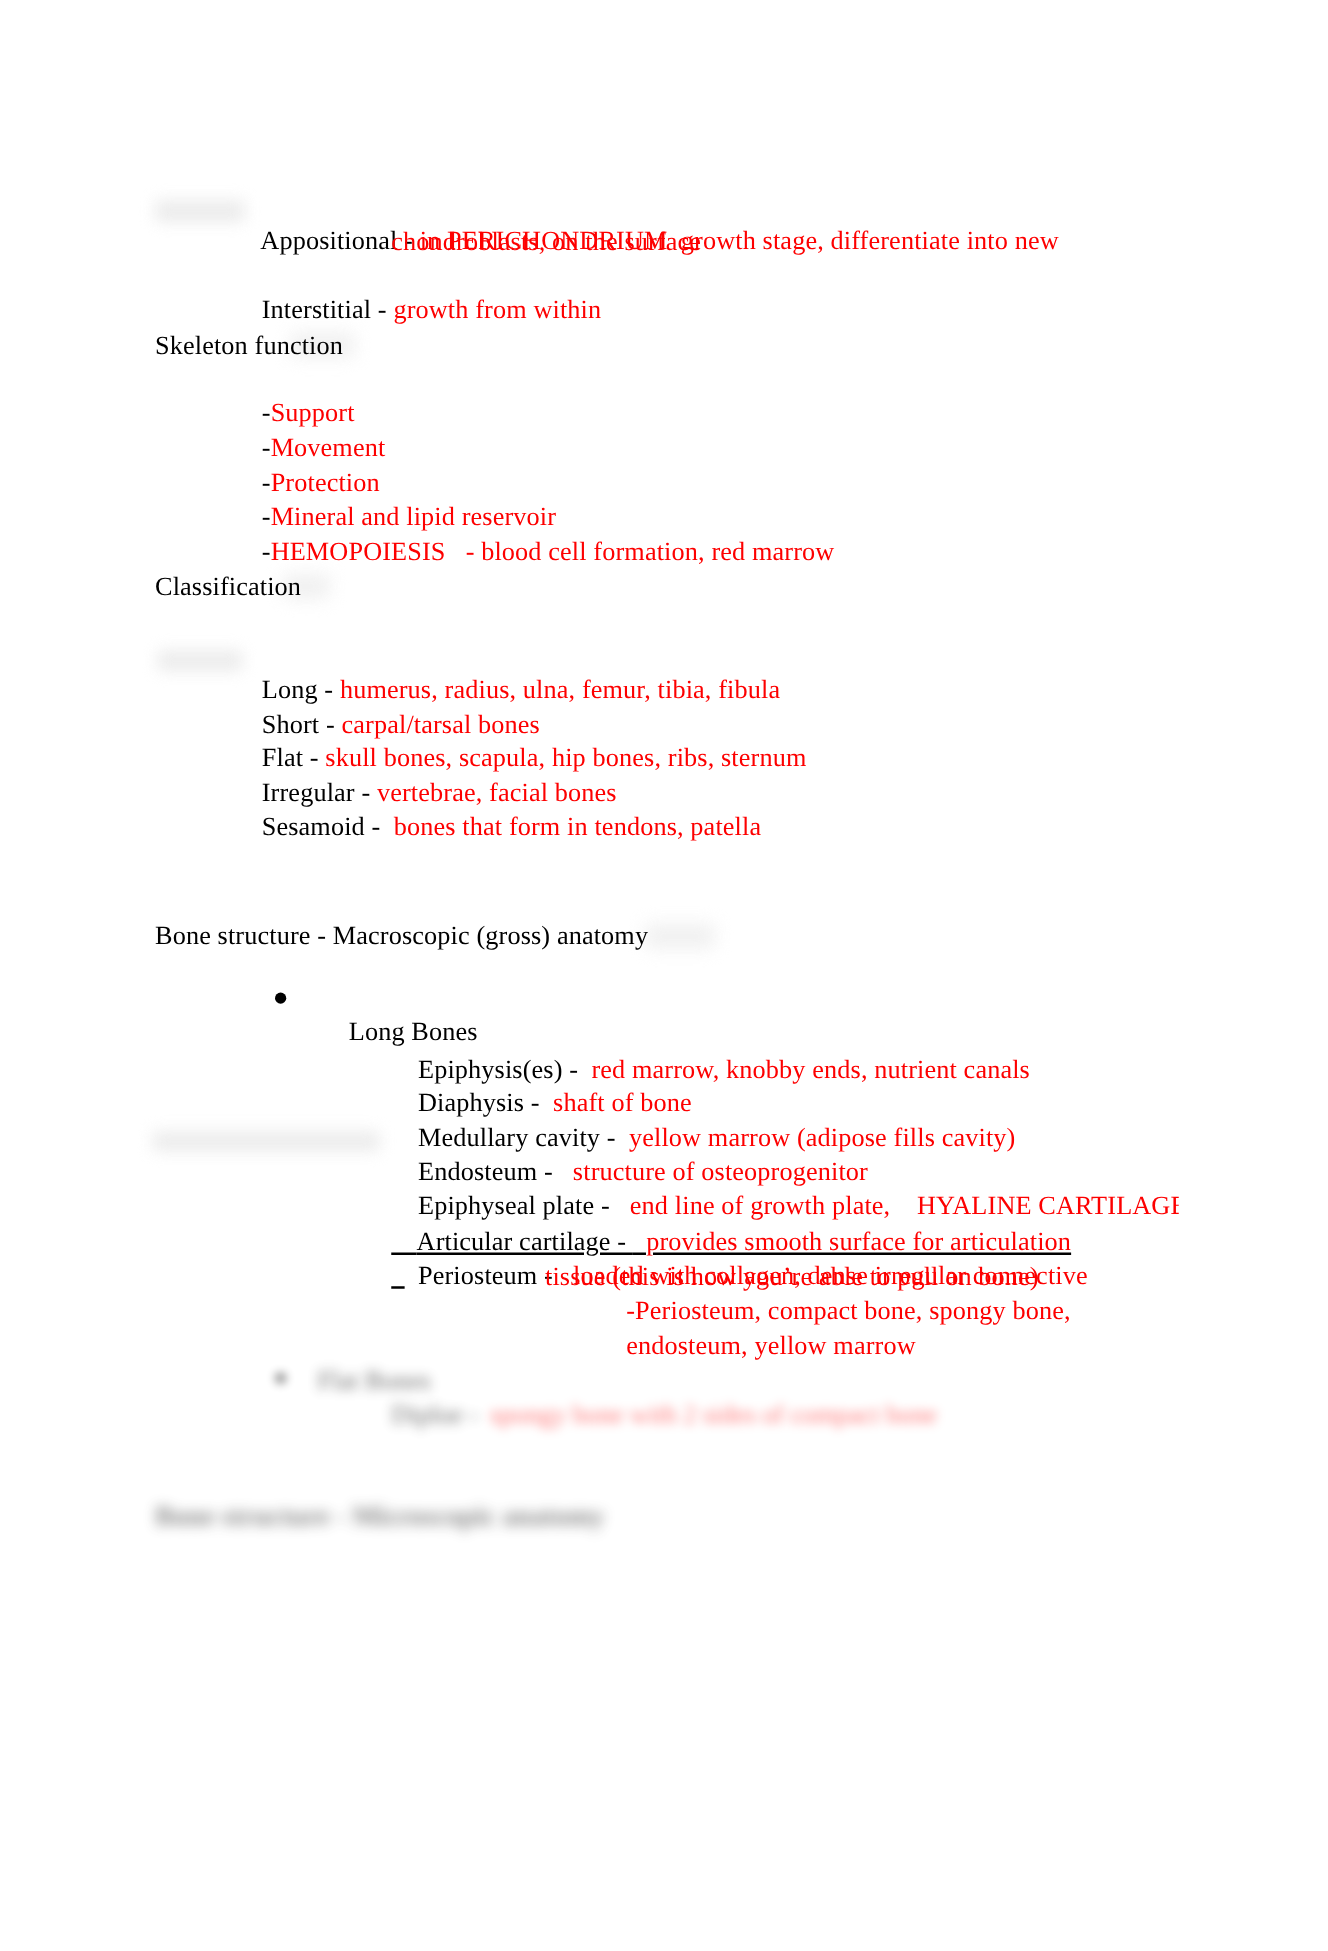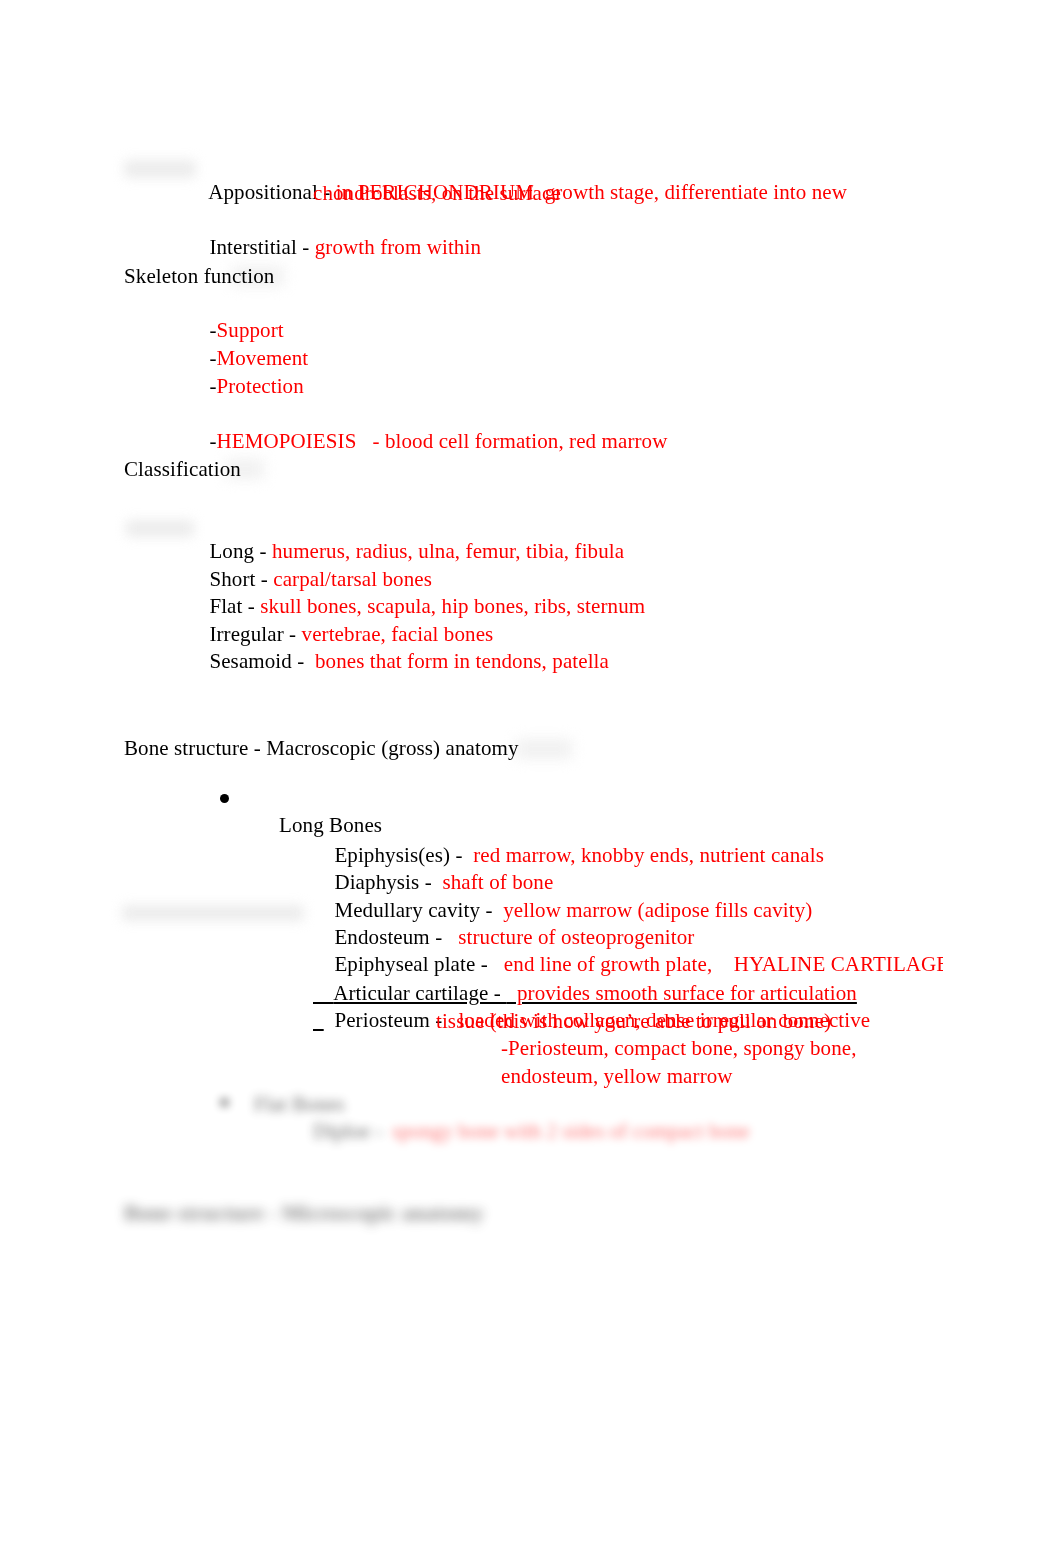--- a/index.html
+++ b/index.html
@@ -110,20 +110,23 @@
 
   <div class="ln" style="left:188px; top:290px;text-align:center;">
     <span class="blk">-</span><span class="red">Support</span><span class="red"></span>
   </div>
   <div class="ln" style="left:188px; top:318px;">
     <span class="blk">-</span><span class="red">Movement</span><span class="red"></span>
   </div>
   <div class="ln" style="left:188px; top:346px;">
     <span class="blk">-</span><span class="red">Protection</span><span class="red"></span>
   </div>
+  <div class="ln" style="left:188px; top:373px;">
+    <span class="blk">-</span><span class="red">Mineral and lipid reservoir</span><span class="red"></span>
+  </div>
   <div class="ln" style="left:188px; top:401px;">
     <span class="blk">-</span><span class="red">HEMOPOIESIS</span><span class="red">   - blood cell formation, red marrow</span>
   </div>
 
   <div class="ln blk" style="left:124px; top:456px;">Classification</div>
 
   <div class="ln" style="left:188px; top:539px;">
     <span class="blk">Short - </span><span class="red">carpal/tarsal bones</span>
   </div>
   <div class="ln" style="left:188px; top:511px;">

